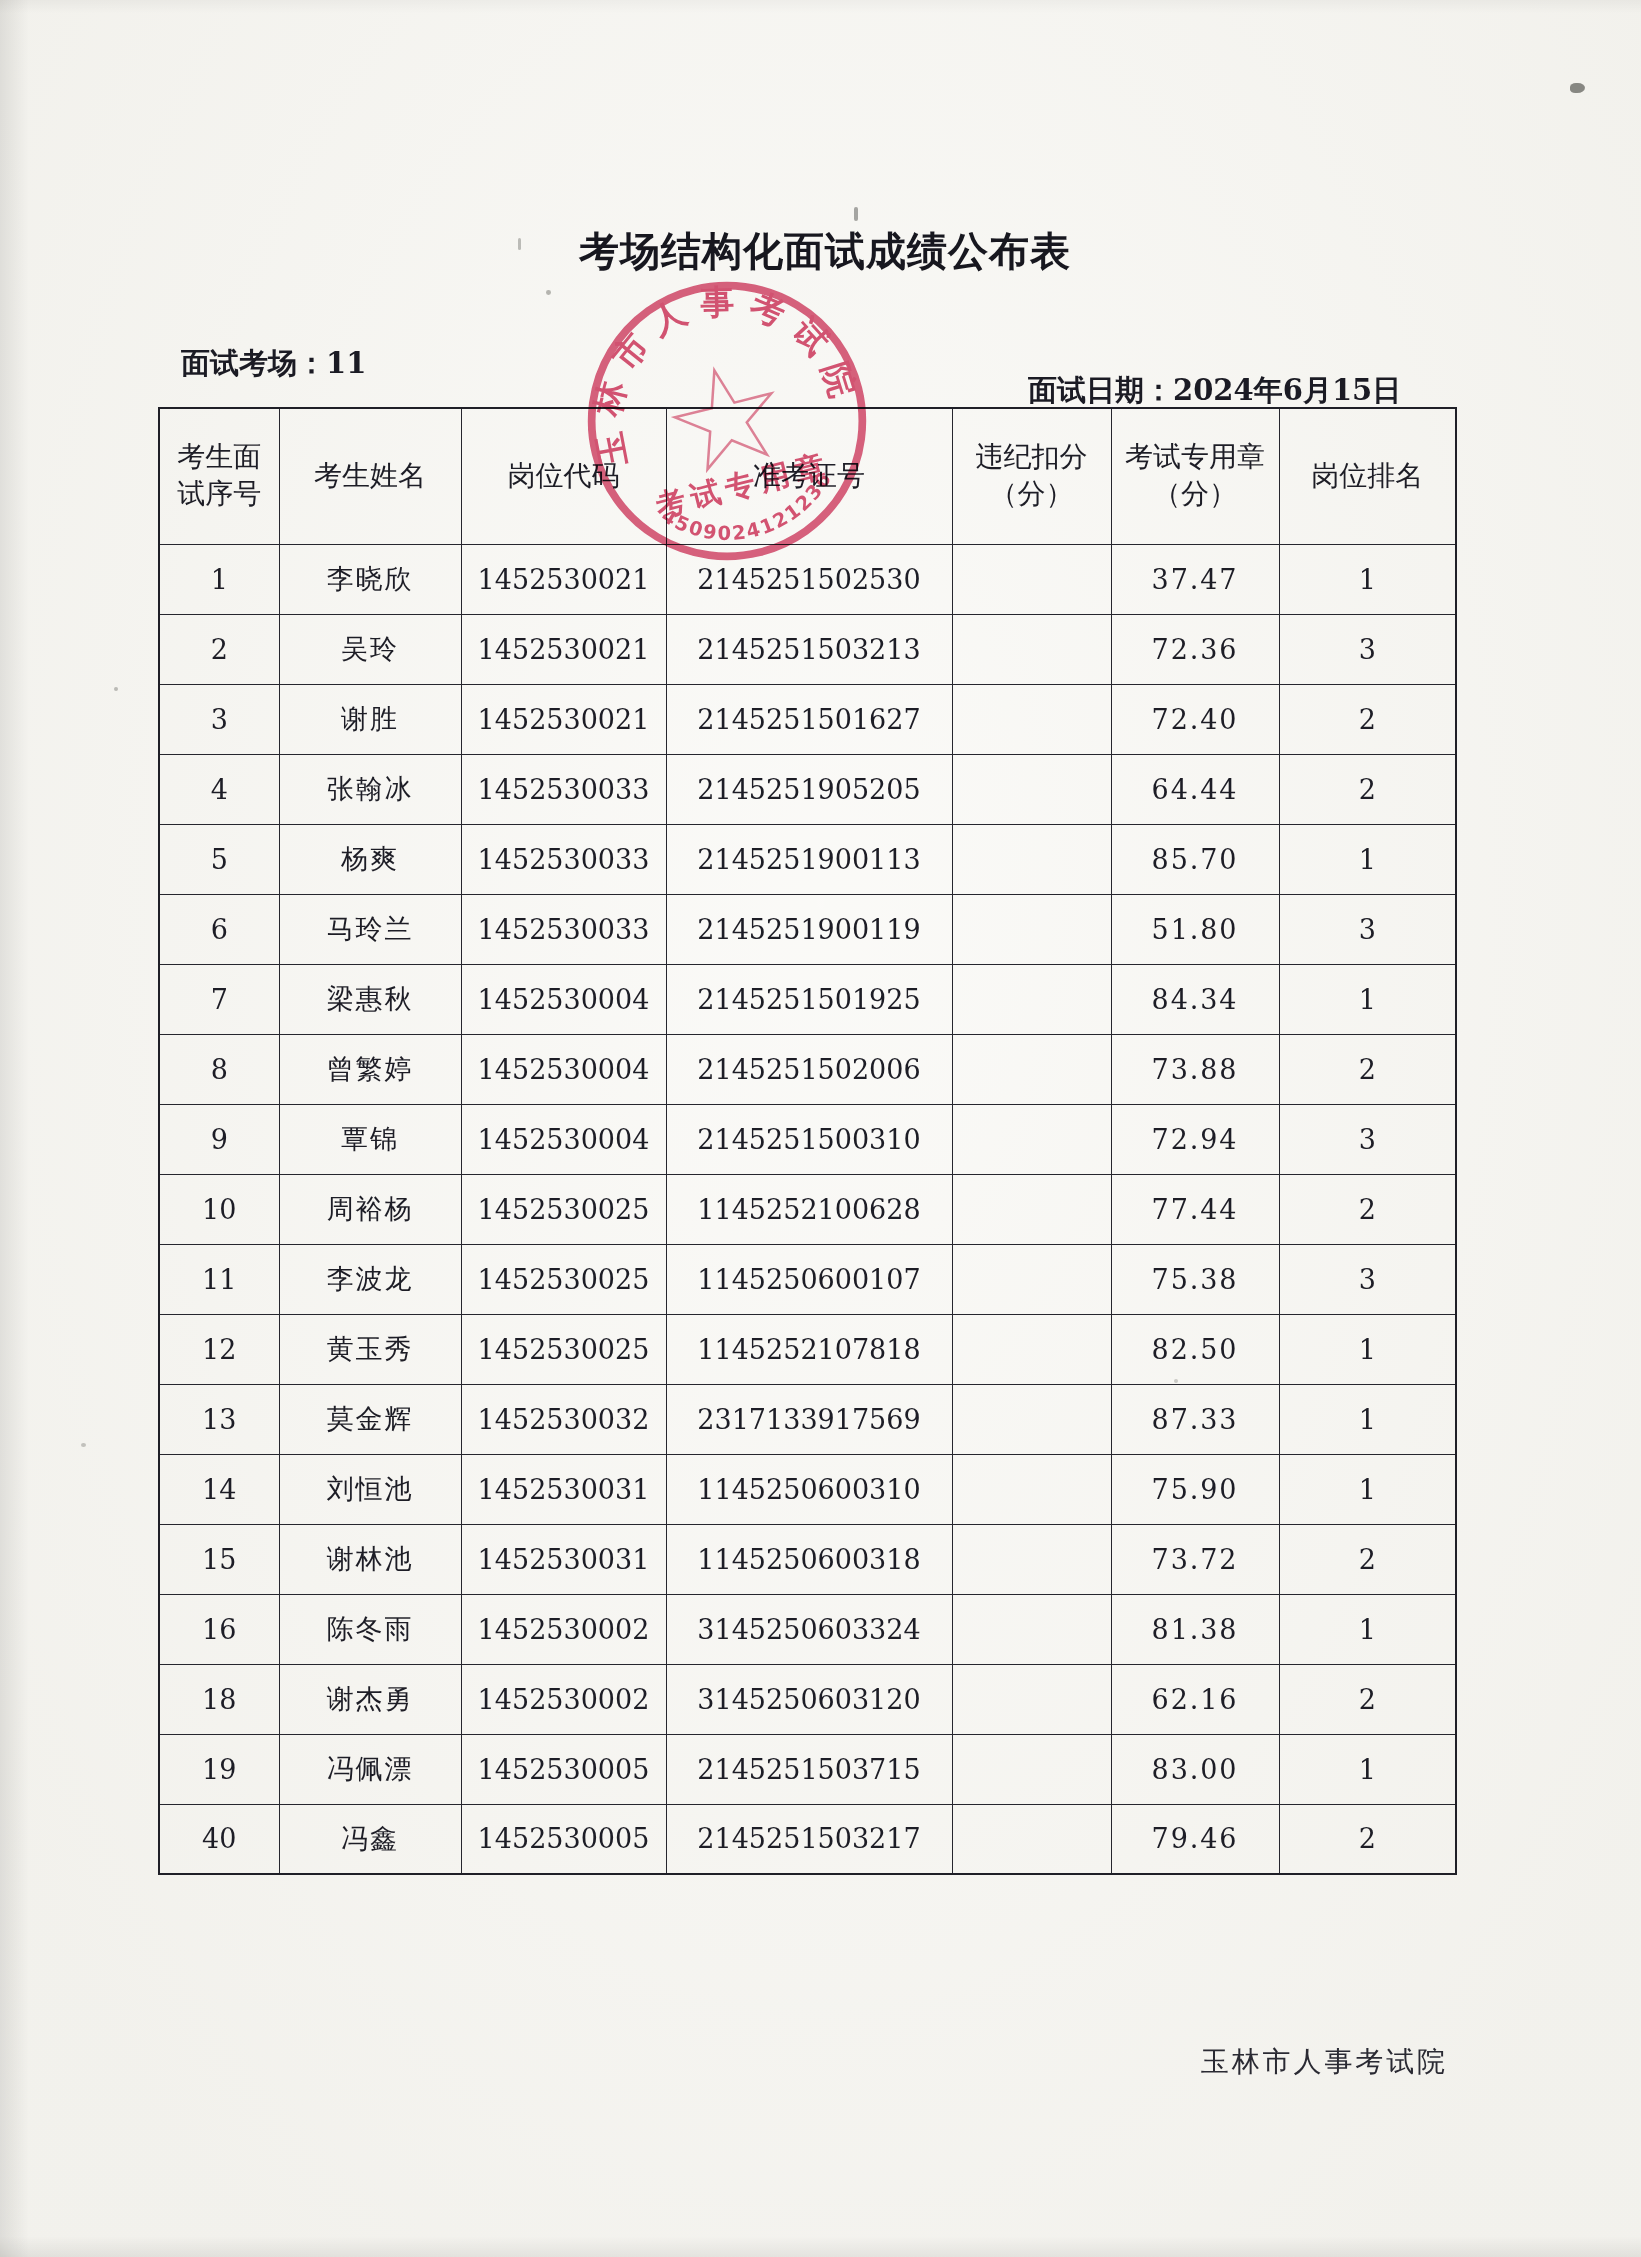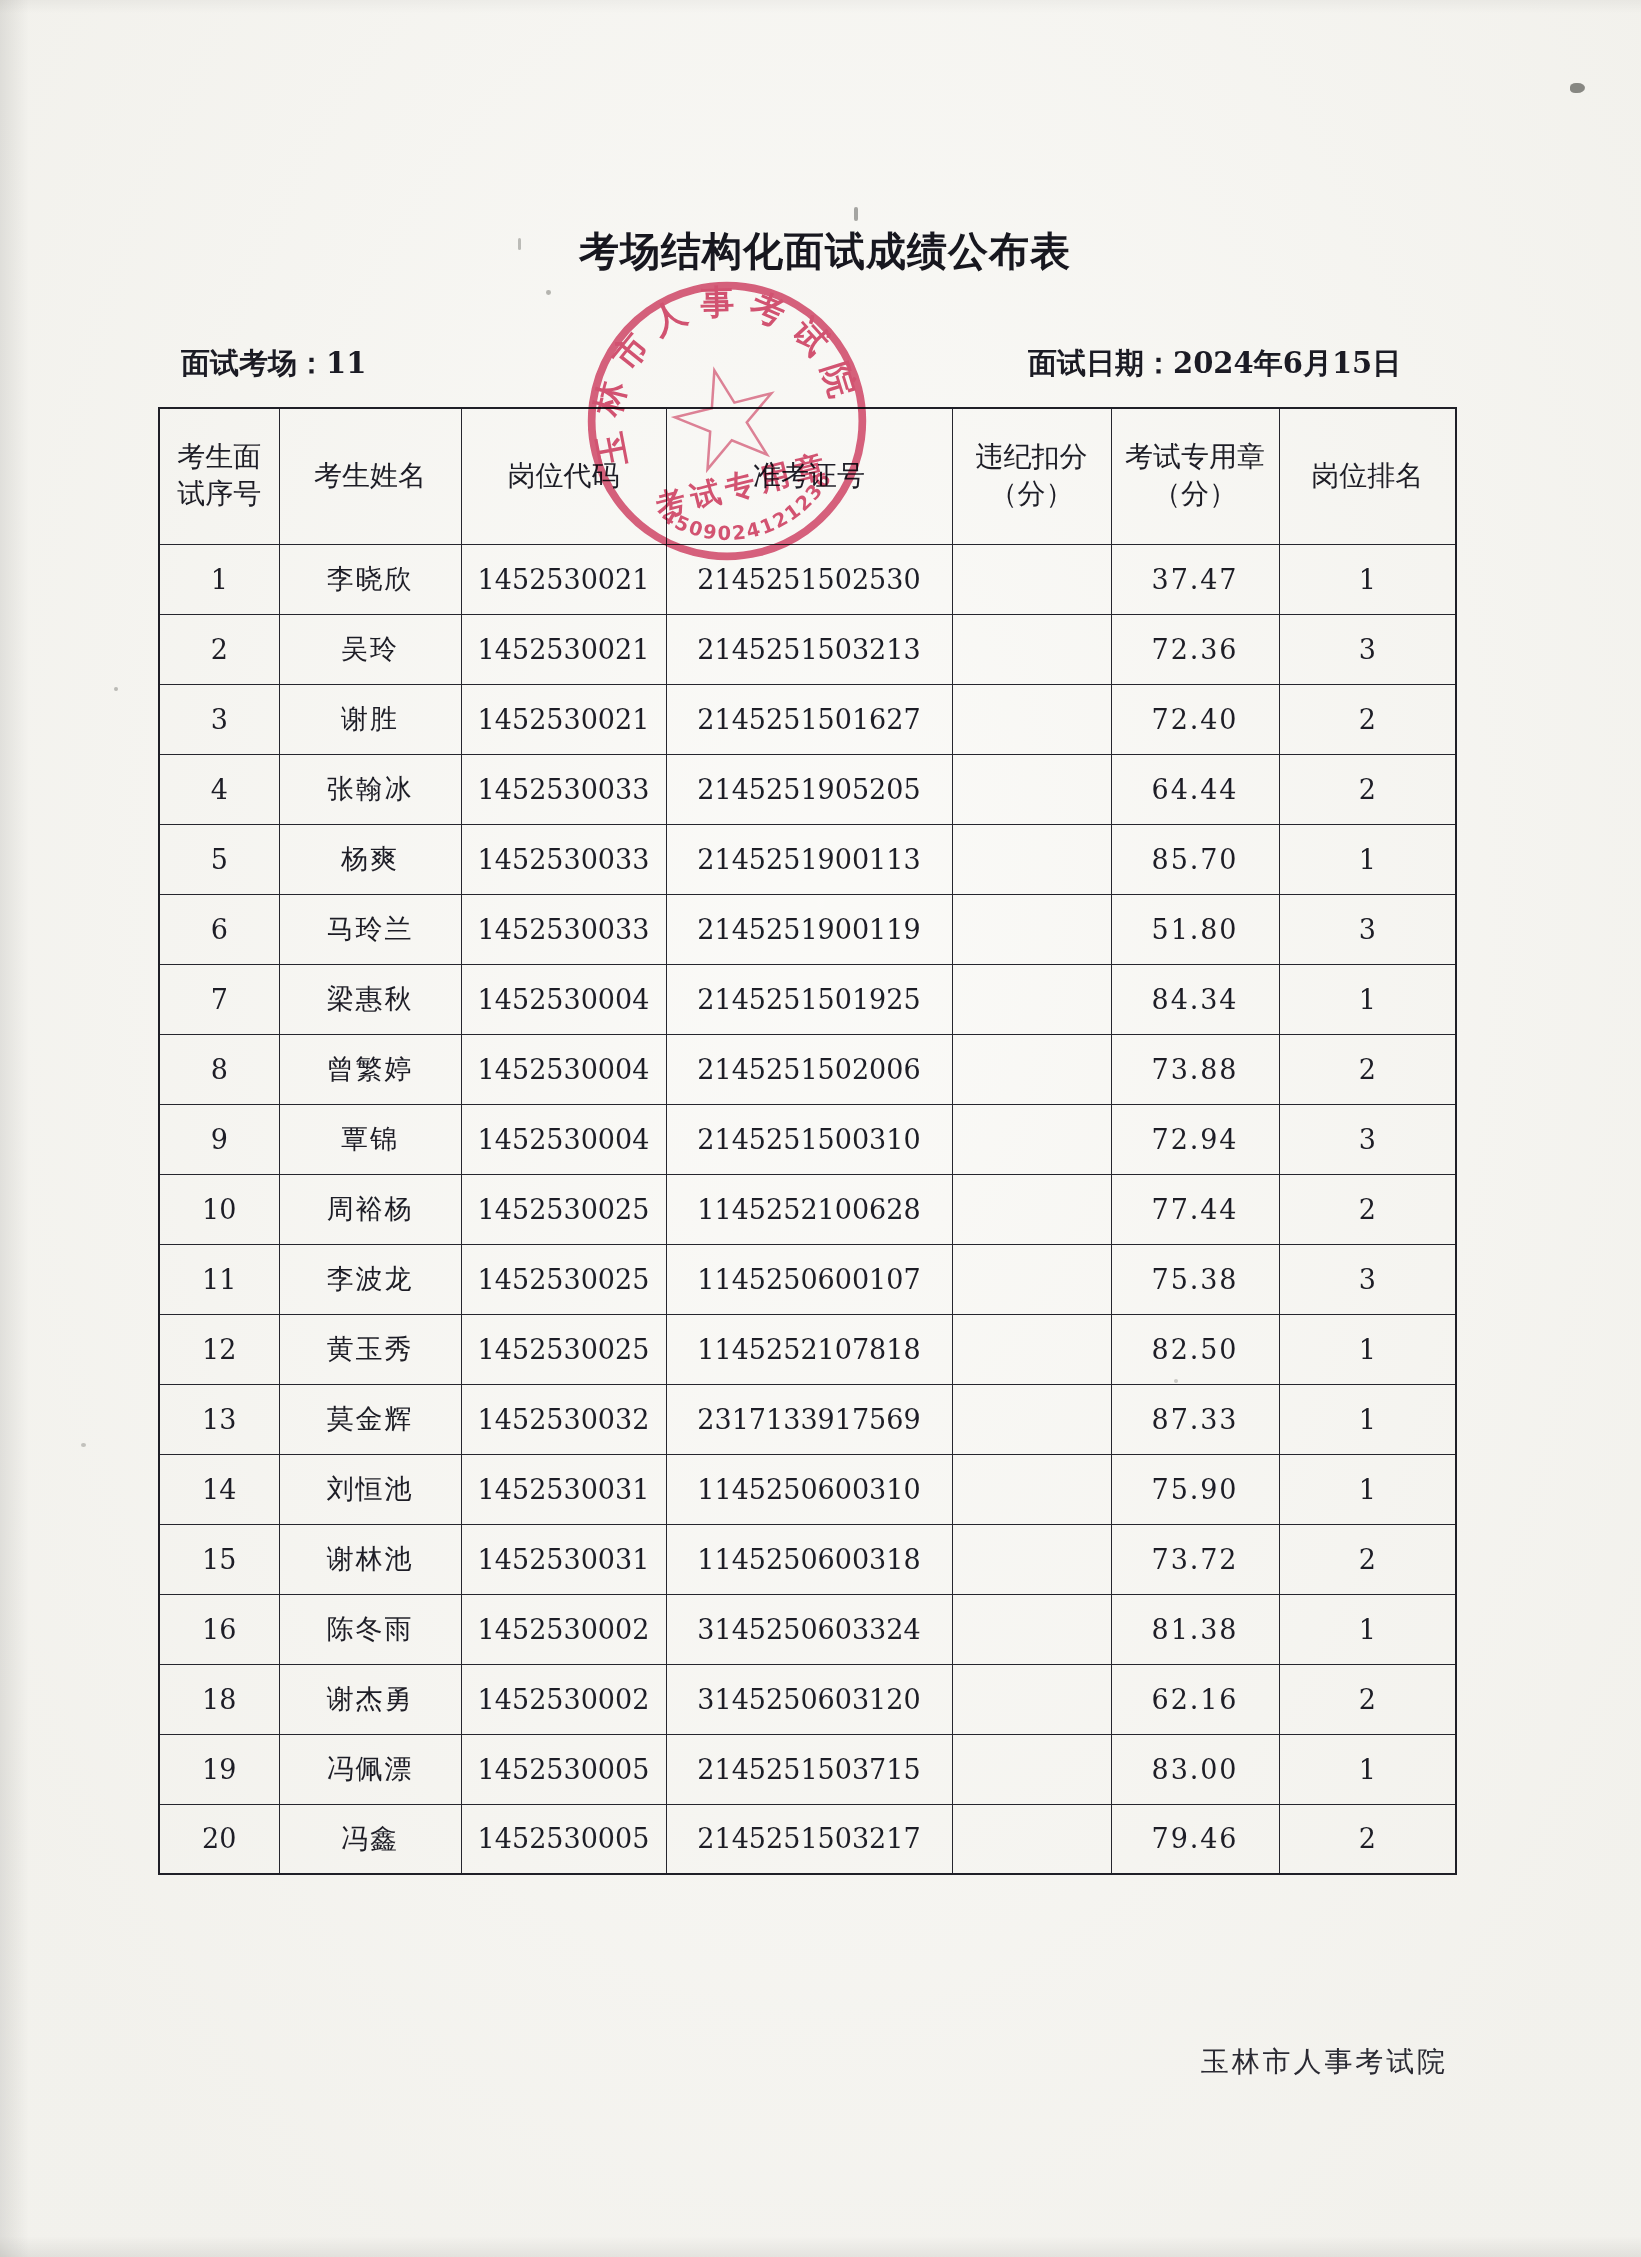--- a/index.html
+++ b/index.html
@@ -20,21 +20,21 @@
     text-decoration: underline;
   }
   .doc-title{
     position:absolute;left:579px;top:197px;width:483px;
     font-family:"DejaVu Sans","Liberation Sans",sans-serif;
     font-weight:700;font-size:40px;letter-spacing:1px;color:#17171f;
     white-space:nowrap;
   }
   .meta-line{position:absolute;top:344px;font-size:29px;font-weight:700;color:#1b1b24;white-space:nowrap;}
   .meta-room{left:181px;}
-  .meta-date{left:1028px;}
+  .meta-date{left:1028px;margin-top:27px;}
   table.scores{
     position:absolute;left:158px;top:407px;width:1296px;
     border-collapse:collapse;table-layout:fixed;
     background:transparent;
   }
   table.scores th, table.scores td{
     border:1.9px solid #26262e;
     text-align:center;vertical-align:middle;
     font-weight:400;color:#1d1d26;
     padding:0;overflow:hidden;
@@ -280,21 +280,21 @@
         <tr>
           <td class="c-seq">19</td>
           <td class="c-name">冯佩漂</td>
           <td class="c-post_code">1452530005</td>
           <td class="c-ticket_no">2145251503715</td>
           <td class="c-deduction"></td>
           <td class="c-score">83.00</td>
           <td class="c-rank">1</td>
         </tr>
         <tr>
-          <td class="c-seq">20</td>
+          <td class="c-seq">40</td>
           <td class="c-name">冯鑫</td>
           <td class="c-post_code">1452530005</td>
           <td class="c-ticket_no">2145251503217</td>
           <td class="c-deduction"></td>
           <td class="c-score">79.46</td>
           <td class="c-rank">2</td>
         </tr>
       </tbody>
   </table>
 

